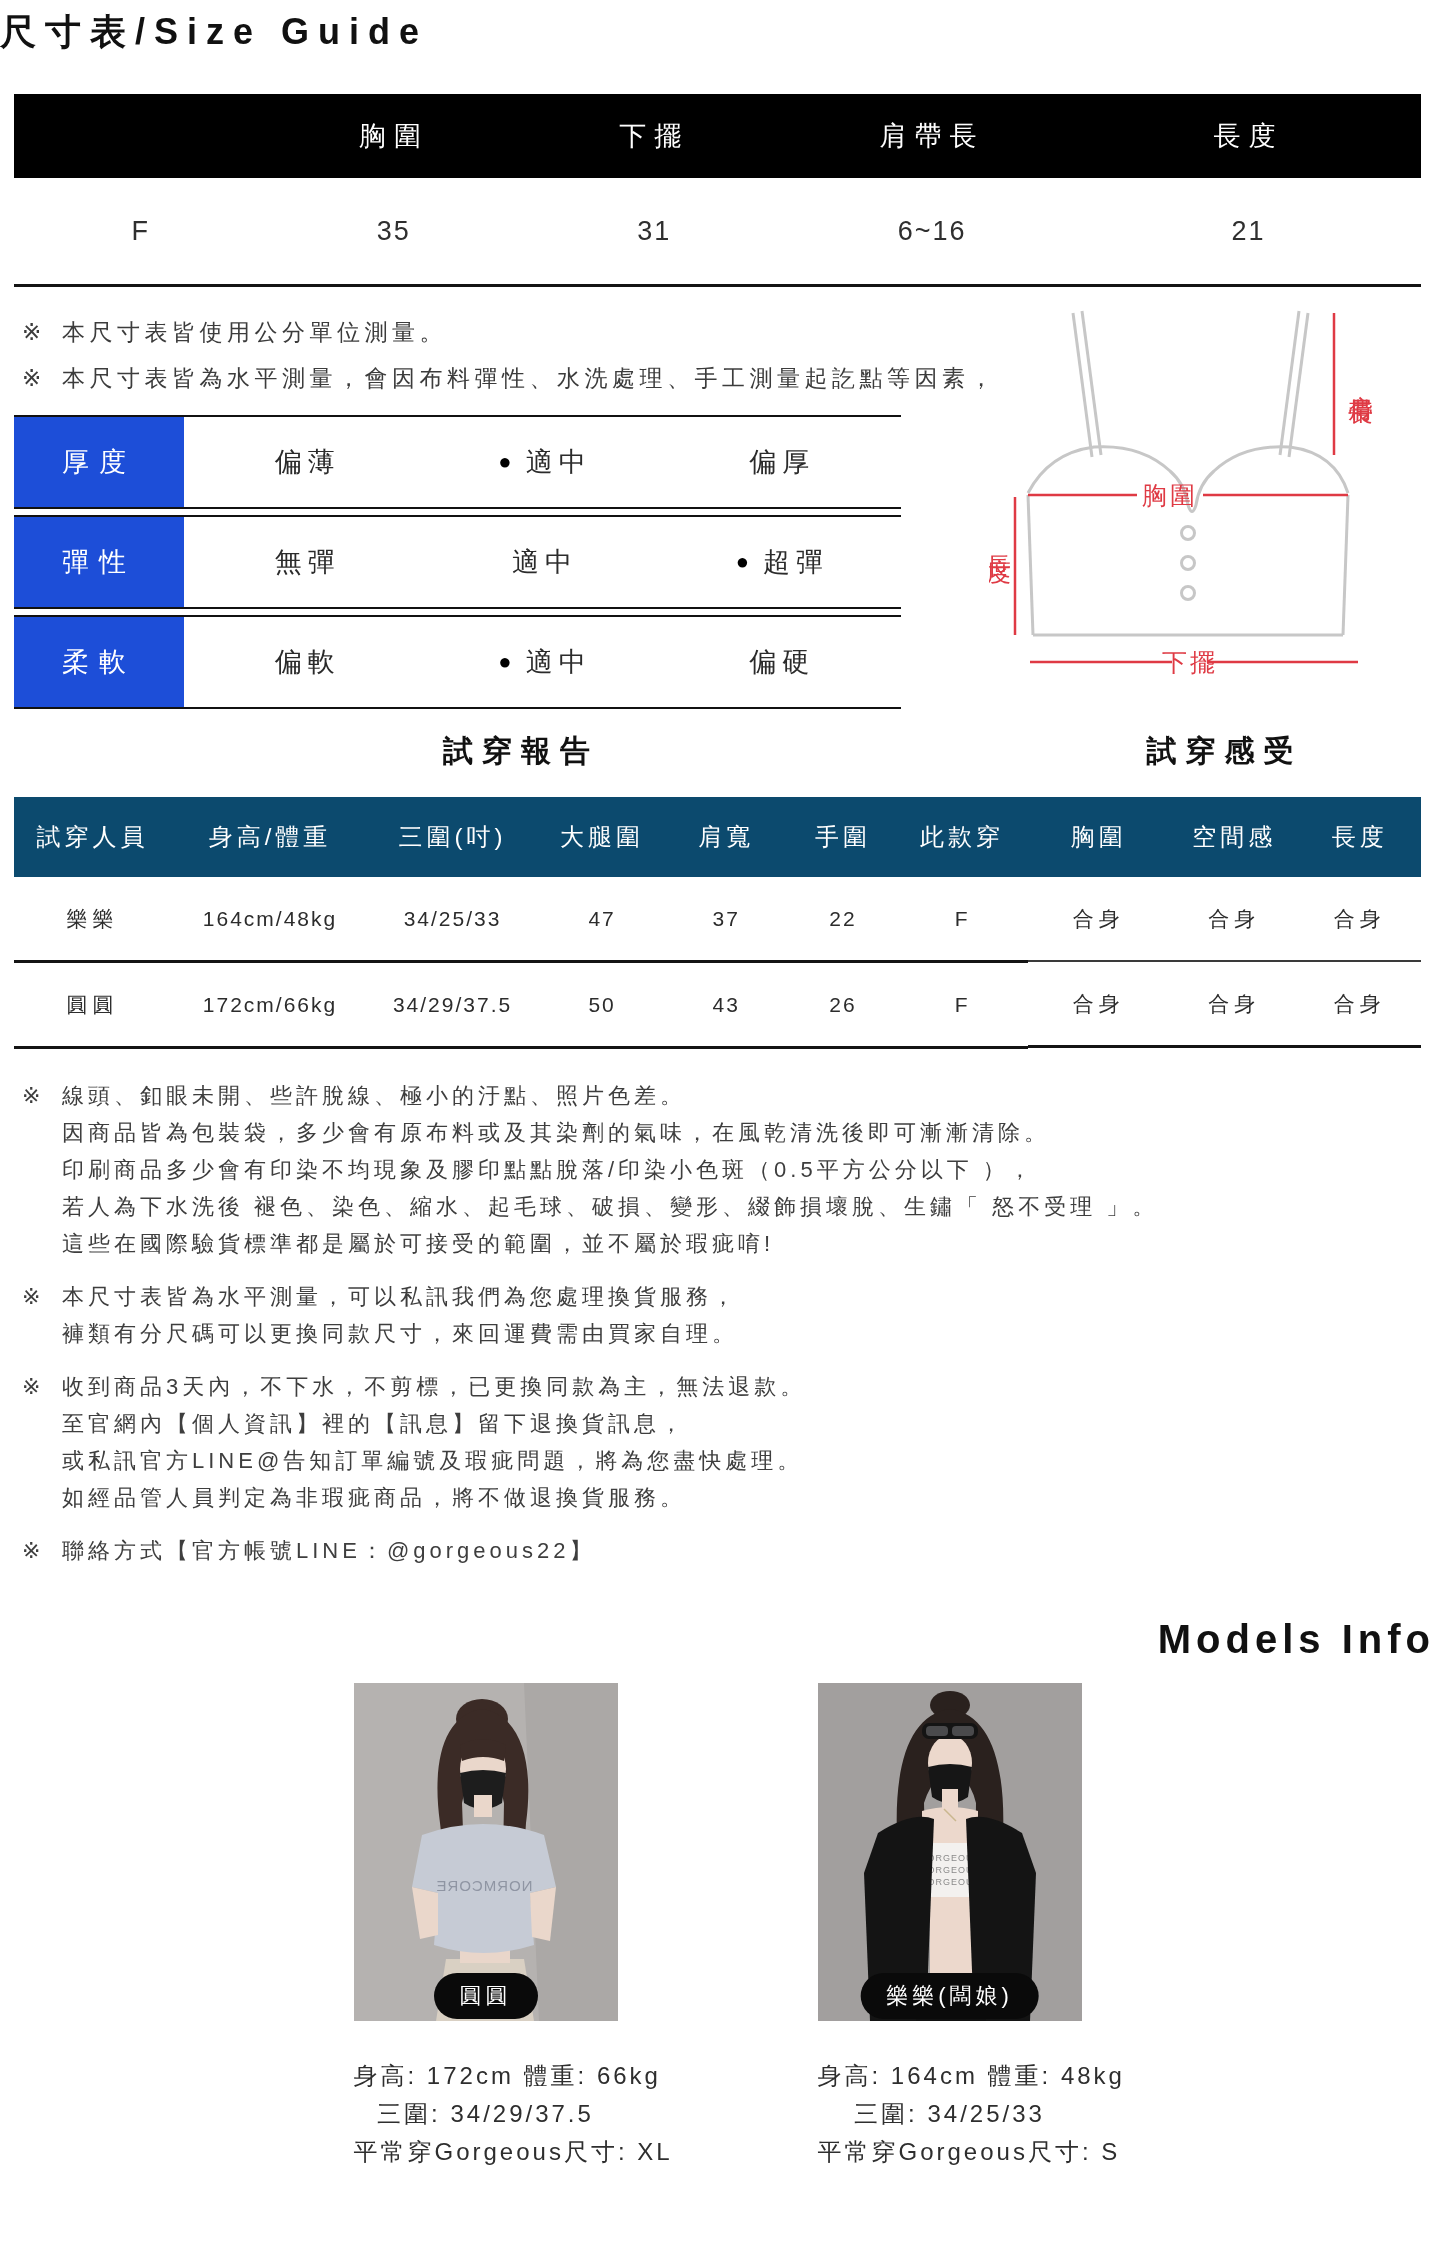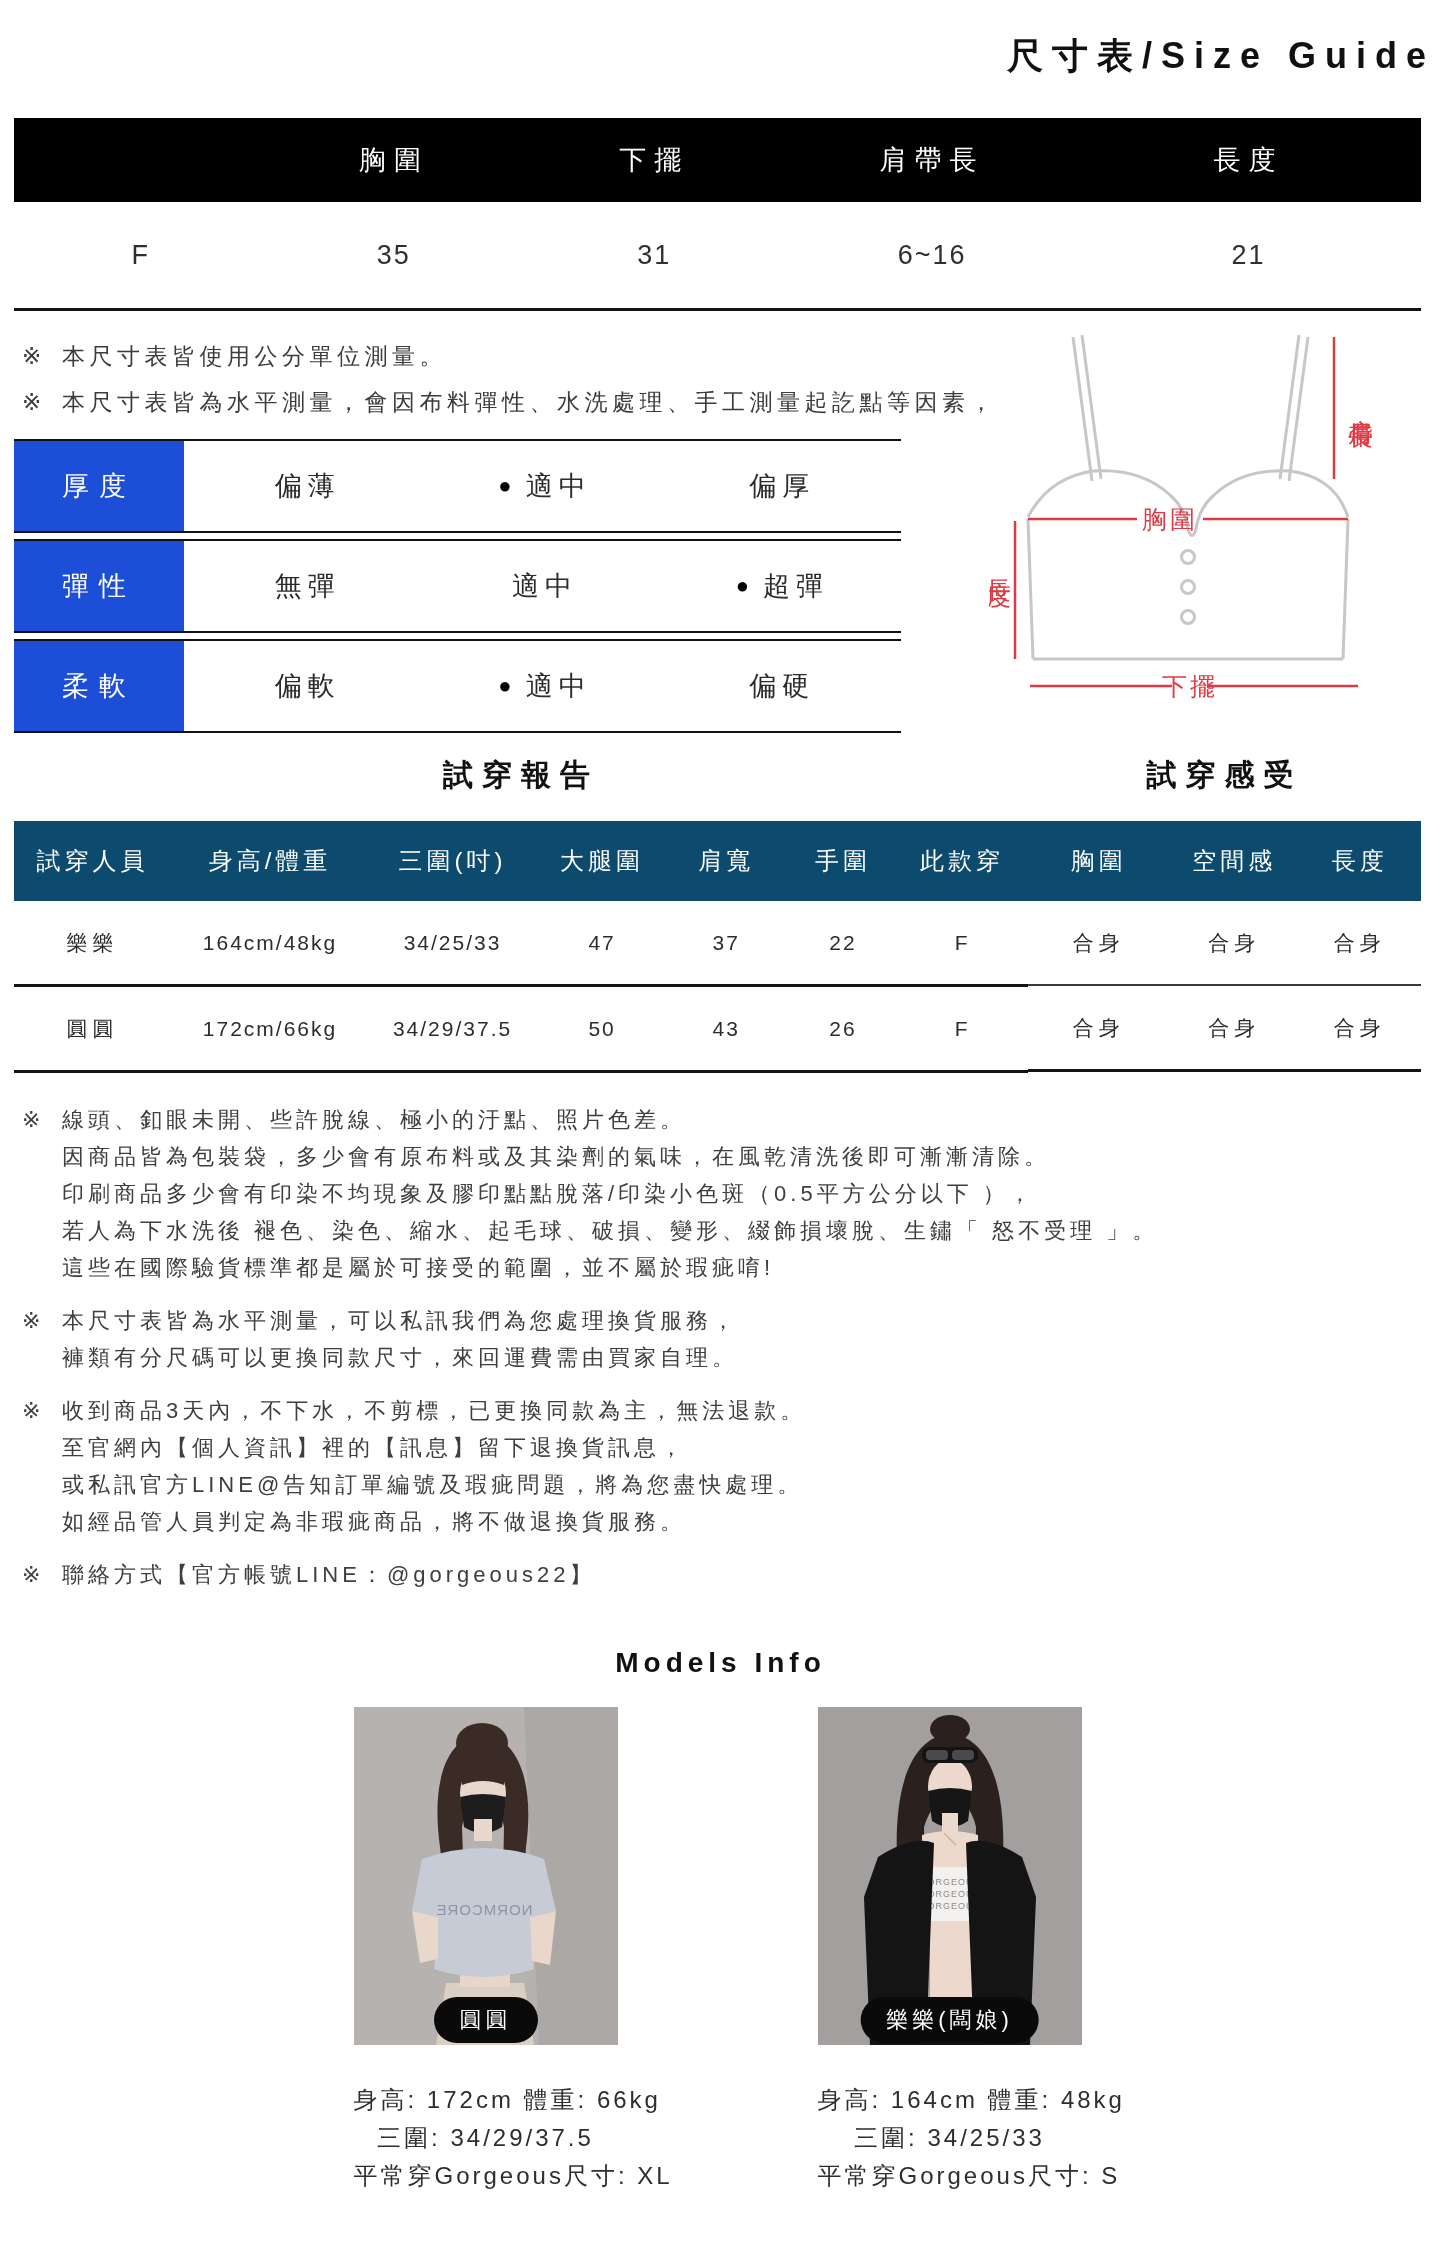--- a/index.html
+++ b/index.html
@@ -1,20 +1,20 @@
 <!DOCTYPE html>
 <html><head>
 <meta charset="utf-8">
 <style>
   html,body{margin:0;padding:0;background:#ffffff;}
   .page{position:relative;width:1435px;height:2251px;overflow:hidden;background:#fff;
         font-family:"Liberation Sans","DejaVu Sans",sans-serif;color:#2e2e2e;}
 
   
-  .page-title{padding-top:36px;height:40px;line-height:40px;text-align:right;
+  .page-title{padding-top:12px;height:40px;line-height:40px;text-align:left;
               font-size:36px;font-weight:700;letter-spacing:9px;color:#111;}
 
   
   .size-table{margin:42px 14px 0;border-bottom:3px solid #141414;}
   .size-grid{display:grid;grid-template-columns:18% 18% 19% 20.5% 24.5%;}
   .size-head{background:#000;height:84px;align-items:center;color:#fff;
              font-size:27px;letter-spacing:8px;}
   .size-head .cell,.size-row .cell{display:flex;justify-content:center;align-items:center;}
   .size-row{height:106px;font-size:27px;letter-spacing:2px;color:#2f2f2f;}
 
@@ -54,22 +54,22 @@
   .fit-right .fit-row{border-bottom:2px solid #3a3a3a;}
   .fit-right .fit-row:last-child,.fit-left .fit-row:last-child{border-bottom:3px solid #141414;}
   .fit-row .cjk{letter-spacing:5px;}
 
   
   .notes-bottom{margin:28px 0 0 22px;font-size:22px;letter-spacing:4px;
                 line-height:37px;color:#3e3e3e;}
   .notes-bottom .note{margin-bottom:16px;}
 
   
-  .models-title{margin-top:48px;height:44px;line-height:44px;text-align:center;
-                font-size:28px;font-weight:700;letter-spacing:5px;color:#111;padding-left:6px;}
+  .models-title{margin-top:48px;height:44px;line-height:44px;text-align:right;
+                font-size:40px;font-weight:700;letter-spacing:5px;color:#111;padding-left:6px;}
   .models-row{margin-top:22px;display:flex;justify-content:center;gap:200px;}
   .model-card{width:264px;}
   .model-photo{position:relative;width:264px;height:338px;overflow:hidden;}
   .model-pill{position:absolute;bottom:2px;left:50%;transform:translateX(-50%);
               background:#0a0a0a;color:#fff;border-radius:26px;height:46px;
               line-height:46px;padding:0 26px;font-size:22px;letter-spacing:4px;
               white-space:nowrap;}
   .model-stats{margin-top:36px;text-align:center;font-size:24px;letter-spacing:3px;
                line-height:38px;color:#2e2e2e;white-space:nowrap;}
 </style>

